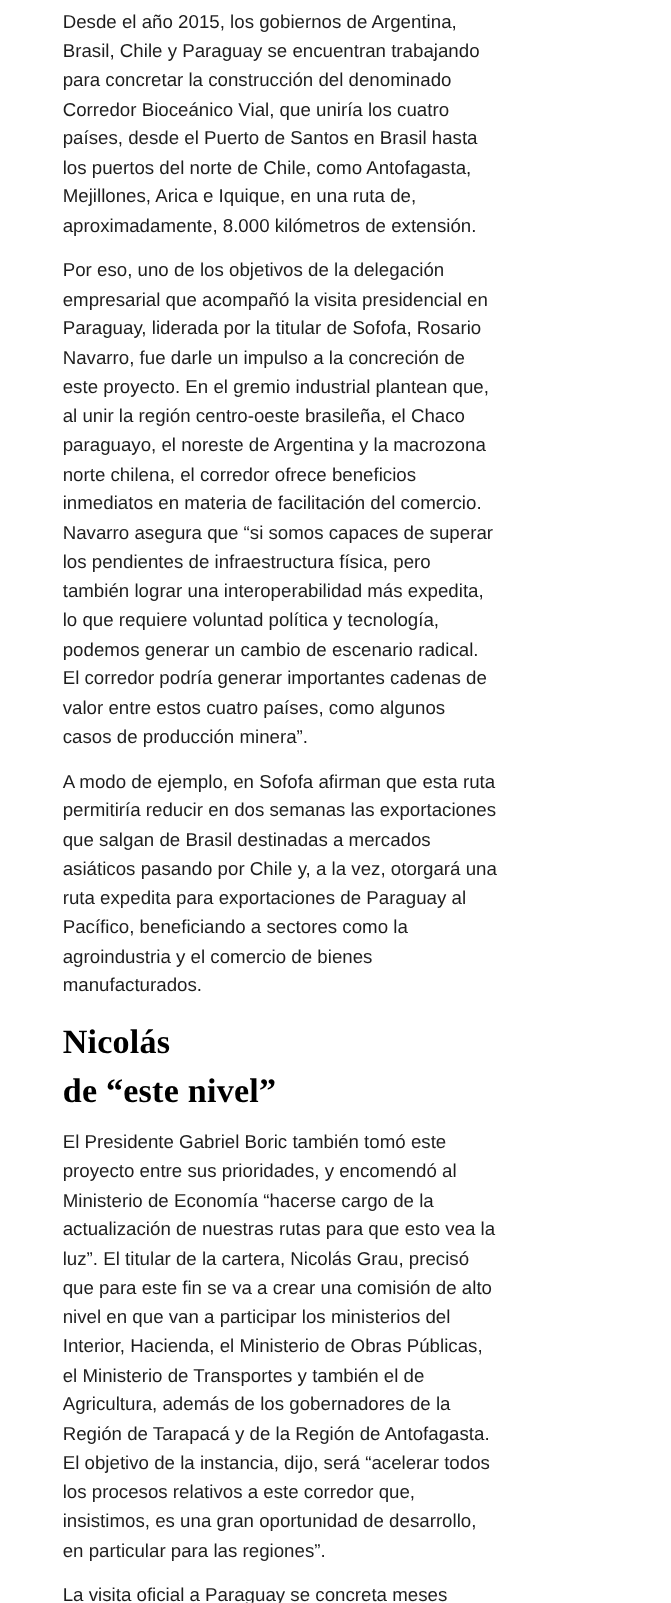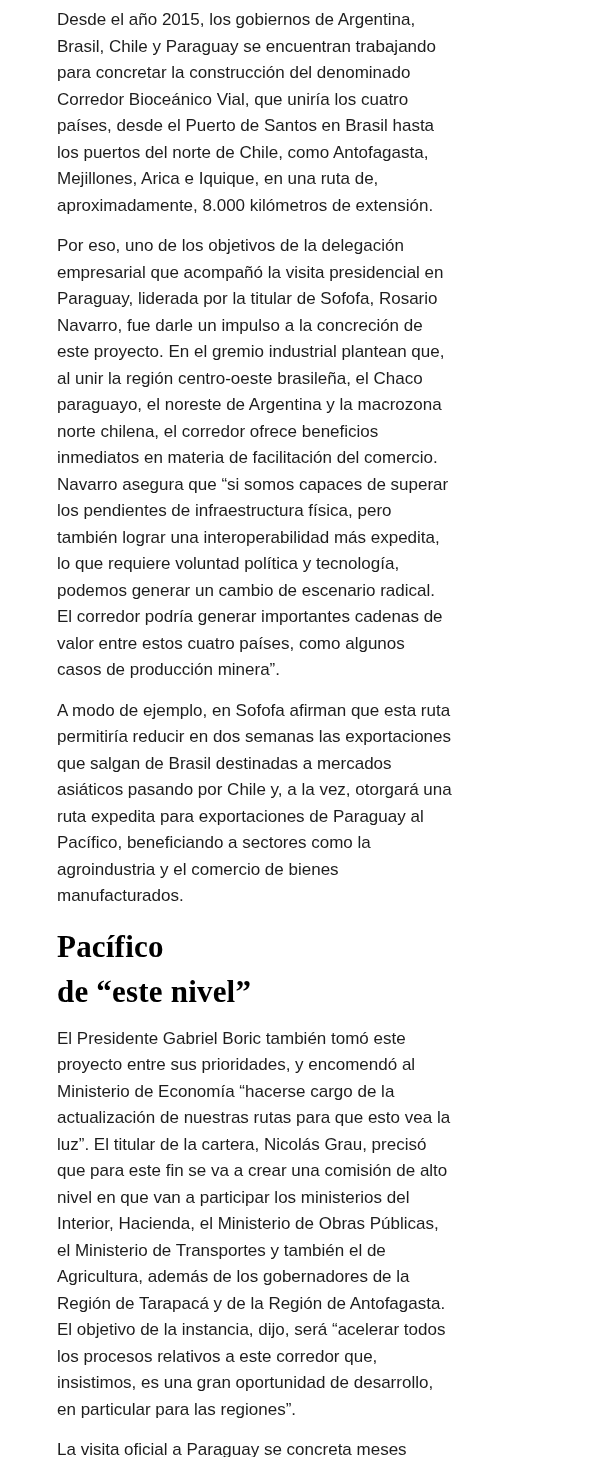--- a/index.html
+++ b/index.html
@@ -65,21 +65,21 @@
 </head>
 <body>
 
 <div class="page">
   <div class="article-body">
     <p>Desde el año 2015, los gobiernos de Argentina, Brasil, Chile y Paraguay se encuentran trabajando para concretar la construcción del denominado Corredor Bioceánico Vial, que uniría los cuatro países, desde el Puerto de Santos en Brasil hasta los puertos del norte de Chile, como Antofagasta, Mejillones, Arica e Iquique, en una ruta de, aproximadamente, 8.000 kilómetros de extensión.</p>
     <p>Por eso, uno de los objetivos de la delegación empresarial que acompañó la visita presidencial en Paraguay, liderada por la titular de Sofofa, Rosario Navarro, fue darle un impulso a la concreción de este proyecto. En el gremio industrial plantean que, al unir la región centro-oeste brasileña, el Chaco paraguayo, el noreste de Argentina y la macrozona norte chilena, el corredor ofrece beneficios inmediatos en materia de facilitación del comercio. Navarro asegura que “si somos capaces de superar los pendientes de infraestructura física, pero también lograr una interoperabilidad más expedita, lo que requiere voluntad política y tecnología, podemos generar un cambio de escenario radical. El corredor podría generar importantes cadenas de valor entre estos cuatro países, como algunos casos de producción minera”.</p>
     <p>A modo de ejemplo, en Sofofa afirman que esta ruta permitiría reducir en dos semanas las exportaciones que salgan de Brasil destinadas a mercados asiáticos pasando por Chile y, a la vez, otorgará una ruta expedita para exportaciones de Paraguay al Pacífico, beneficiando a sectores como la agroindustria y el comercio de bienes manufacturados.</p>
 
     <h2 class="section-heading">
-      <span>Pacífico</span><br>
+      <span>Nicolás</span><br>
       <span>de “este nivel”</span>
     </h2>
 
     <p>El Presidente Gabriel Boric también tomó este proyecto entre sus prioridades, y encomendó al Ministerio de Economía “hacerse cargo de la actualización de nuestras rutas para que esto vea la luz”. El titular de la cartera, Nicolás Grau, precisó que para este fin se va a crear una comisión de alto nivel en que van a participar los ministerios del Interior, Hacienda, el Ministerio de Obras Públicas, el Ministerio de Transportes y también el de Agricultura, además de los gobernadores de la Región de Tarapacá y de la Región de Antofagasta. El objetivo de la instancia, dijo, será “acelerar todos los procesos relativos a este corredor que, insistimos, es una gran oportunidad de desarrollo, en particular para las regiones”.</p>
     <p>La visita oficial a Paraguay se concreta meses después de la entrada en vigencia del acuerdo de libre comercio con Chile, en febrero de este año. En 2023, el intercambio comercial entre ambas naciones superó los US$ 1.800 millones, mientras la inversión chilena en Paraguay sumó cerca de US$ 478 millones.</p>
   </div>
 
 </div>
 
 </body></html>

